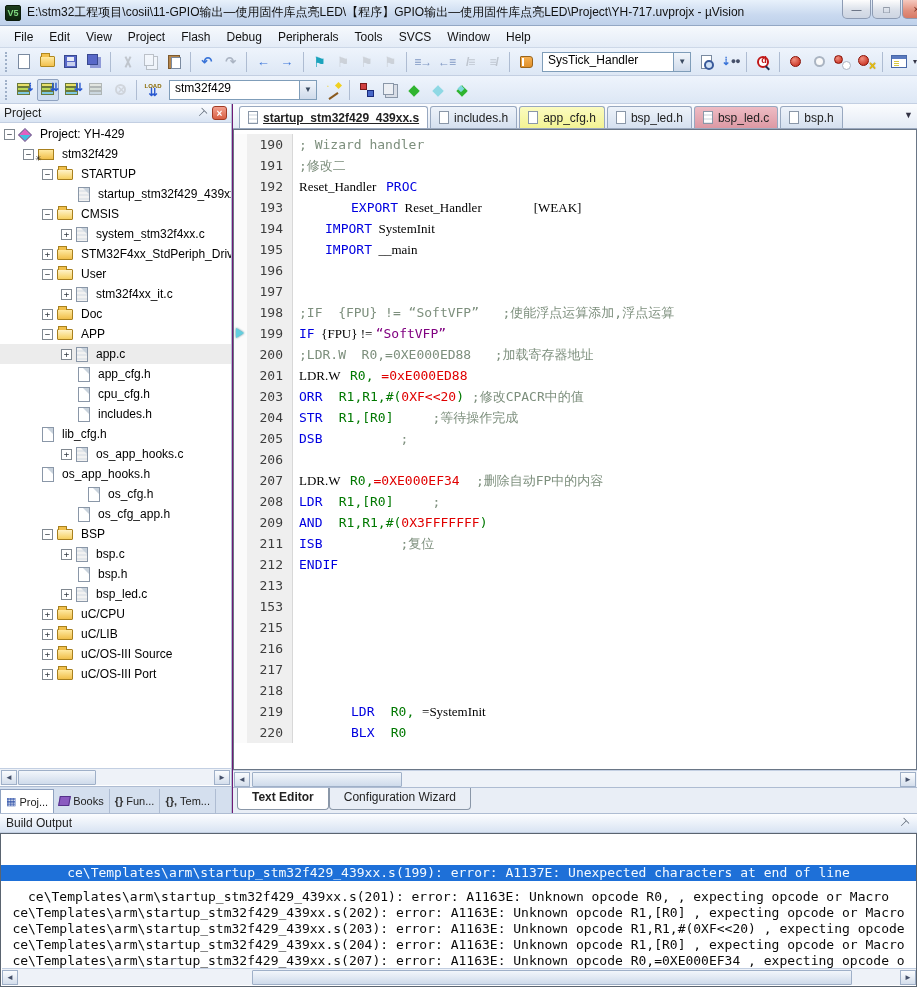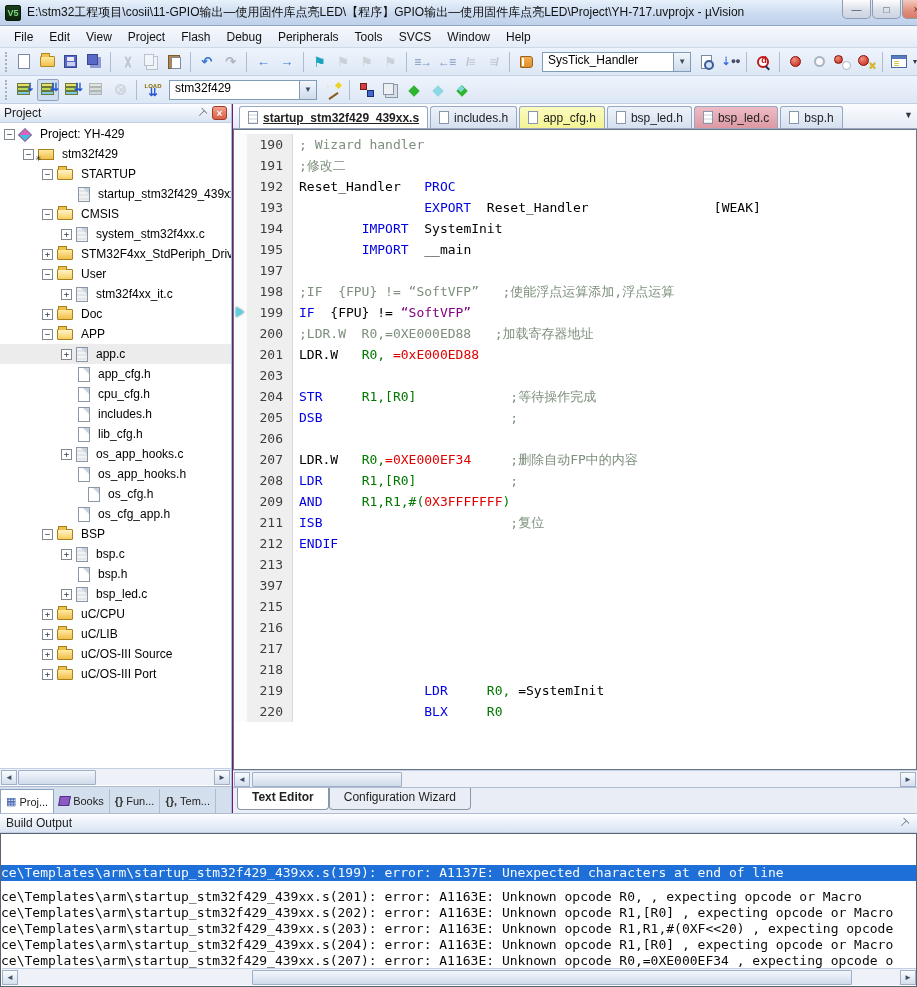--- a/index.html
+++ b/index.html
@@ -158,33 +158,33 @@
 
   #code-wrap { position:absolute; left:0; top:25px; width:684px; height:641px; background:#fff; border:1px solid #6a7686; overflow:hidden; }
   #code-area { position:absolute; left:0; top:0; right:0; bottom:0; padding-top:4px; }
   .cline { height:21px; display:flex; align-items:center; }
   .cmargin { width:13px; height:21px; flex:none; position:relative; background:#fbfbfb; }
   .cmarker { position:absolute; left:2px; top:5px; width:0; height:0; border-left:8px solid #62cede; border-top:5px solid transparent; border-bottom:5px solid transparent; filter:drop-shadow(0 0 1px #2a7a8a); }
   .cgut { width:46px; height:21px; flex:none; background:#efefef; border-right:1px solid #d8d8d8; color:#3d3d3d;
     font-family:"DejaVu Sans Mono",monospace; font-size:13px; text-align:right; padding-right:9px; line-height:21px; }
   .ctext { white-space:pre; font-family:"DejaVu Sans Mono",monospace; font-size:13px; line-height:21px; padding-left:6px; }
   .seg-kw { color:#0000e0; } .seg-reg { color:#007800; } .seg-num { color:#e00000; }
-  .seg-com { color:#7d8f7d; } .seg-str { color:#800080; } .seg-id { color:#000; }
+  .seg-com { color:#7d8f7d; } .seg-str { color:#800080; } .seg-id { color:#000;font-family:Liberation Serif, serif; }
 
   #editor-hscroll { position:absolute; left:0; top:666px; width:684px; }
   #editor-btabs { position:absolute; left:0; top:683px; width:684px; height:26px; background:#e9eef6; display:flex; padding-left:4px; border-top:1px solid #aebcd2; }
   .btab { height:22px; margin-top:0; padding:2px 14px 0; font-size:12px; color:#222; border:1px solid #8a97a8; border-top:none;
     border-radius:0 0 4px 4px; background:#e9eef6; transform:skewX(0); white-space:nowrap; }
   .btab.active { background:#fff; font-weight:bold; }
 
   
   #bo-header { position:absolute; left:0; top:813px; width:917px; height:20px; background:linear-gradient(#fcfdff,#d9e4f3);
     border-top:1px solid #aebcd2; border-bottom:1px solid #c3cfe2; display:flex; align-items:center; font-size:12px; color:#222; padding:0 6px; }
   #bo-header .sp { flex:1; }
-  #console { position:absolute; left:0; top:833px; width:917px; height:154px; background:#fff; border:1px solid #5a6470; overflow:hidden; }
+  #console { position:absolute; left:0; top:833px; width:917px; height:154px; background:#fff; border:1px solid #5a6470; overflow:hidden;text-align:center; }
   #console-lines { padding-top:31px; }
   .conline { display:block; white-space:pre; font-family:"DejaVu Sans Mono",monospace; font-size:13px; line-height:16px; color:#0a0a0a; min-width:100%; }
   .conline.sel { background:#1e70d8; color:#f4faff; margin-bottom:8px; }
   #console-hscroll { position:absolute; left:1px; bottom:1px; width:914px; }
 </style>
 </head>
 <body>
 
 <div id="app">
 
@@ -500,31 +500,31 @@
           <div class="trow" style="padding-left: 61px;">
             <span class="noexp"></span>
             <span class="tico tico-file"></span>
             <span class="tlabel">cpu_cfg.h</span>
           </div>
           <div class="trow" style="padding-left: 61px;">
             <span class="noexp"></span>
             <span class="tico tico-file"></span>
             <span class="tlabel">includes.h</span>
           </div>
-          <div class="trow" style="padding-left: 61px;">
+          <div class="trow" style="padding-left: 25px;">
             <span class="noexp"></span>
             <span class="tico tico-file"></span>
             <span class="tlabel">lib_cfg.h</span>
           </div>
           <div class="trow" style="padding-left: 61px;">
             <span class="exp">+</span>
             <span class="tico tico-file shaded"></span>
             <span class="tlabel">os_app_hooks.c</span>
           </div>
-          <div class="trow" style="padding-left: 61px;">
+          <div class="trow" style="padding-left: 25px;">
             <span class="noexp"></span>
             <span class="tico tico-file"></span>
             <span class="tlabel">os_app_hooks.h</span>
           </div>
           <div class="trow" style="padding-left: 71px;">
             <span class="noexp"></span>
             <span class="tico tico-file"></span>
             <span class="tlabel">os_cfg.h</span>
           </div>
           <div class="trow" style="padding-left: 61px;">
@@ -653,20 +653,25 @@
               <span class="cgut">194</span>
               <span class="ctext"><span class="seg-id">        </span><span class="seg-kw">IMPORT</span><span class="seg-id">  SystemInit</span></span>
             </div>
             <div class="cline">
               <span class="cmargin"></span>
               <span class="cgut">195</span>
               <span class="ctext"><span class="seg-id">        </span><span class="seg-kw">IMPORT</span><span class="seg-id">  __main</span></span>
             </div>
             <div class="cline">
               <span class="cmargin"></span>
+              <span class="cgut">196</span>
+              <span class="ctext"></span>
+            </div>
+            <div class="cline">
+              <span class="cmargin"></span>
               <span class="cgut">197</span>
               <span class="ctext"></span>
             </div>
             <div class="cline">
               <span class="cmargin"></span>
               <span class="cgut">198</span>
               <span class="ctext"><span class="seg-com">;IF  {FPU} != “SoftVFP”   ;使能浮点运算添加,浮点运算</span></span>
             </div>
             <div class="cline">
               <span class="cmargin">
@@ -681,20 +686,21 @@
               <span class="ctext"><span class="seg-com">;LDR.W  R0,=0XE000ED88   ;加载寄存器地址</span></span>
             </div>
             <div class="cline">
               <span class="cmargin"></span>
               <span class="cgut">201</span>
               <span class="ctext"><span class="seg-id">LDR.W   </span><span class="seg-reg">R0, </span><span class="seg-num">=0xE000ED88</span></span>
             </div>
             <div class="cline">
               <span class="cmargin"></span>
               <span class="cgut">203</span>
+              <span class="ctext"><span class="seg-kw">ORR</span><span class="seg-id">     </span><span class="seg-reg">R1,R1,#(</span><span class="seg-num">0XF&lt;&lt;20</span><span class="seg-reg">) </span><span class="seg-com">;修改CPACR中的值</span></span>
             </div>
             <div class="cline">
               <span class="cmargin"></span>
               <span class="cgut">204</span>
               <span class="ctext"><span class="seg-kw">STR</span><span class="seg-id">     </span><span class="seg-reg">R1,[R0]</span><span class="seg-id">            </span><span class="seg-com">;等待操作完成</span></span>
             </div>
             <div class="cline">
               <span class="cmargin"></span>
               <span class="cgut">205</span>
               <span class="ctext"><span class="seg-kw">DSB</span><span class="seg-id">                        </span><span class="seg-com">;</span></span>
@@ -729,21 +735,21 @@
               <span class="cgut">212</span>
               <span class="ctext"><span class="seg-kw">ENDIF</span></span>
             </div>
             <div class="cline">
               <span class="cmargin"></span>
               <span class="cgut">213</span>
               <span class="ctext"></span>
             </div>
             <div class="cline">
               <span class="cmargin"></span>
-              <span class="cgut">397</span>
+              <span class="cgut">153</span>
               <span class="ctext"></span>
             </div>
             <div class="cline">
               <span class="cmargin"></span>
               <span class="cgut">215</span>
               <span class="ctext"></span>
             </div>
             <div class="cline">
               <span class="cmargin"></span>
               <span class="cgut">216</span>

